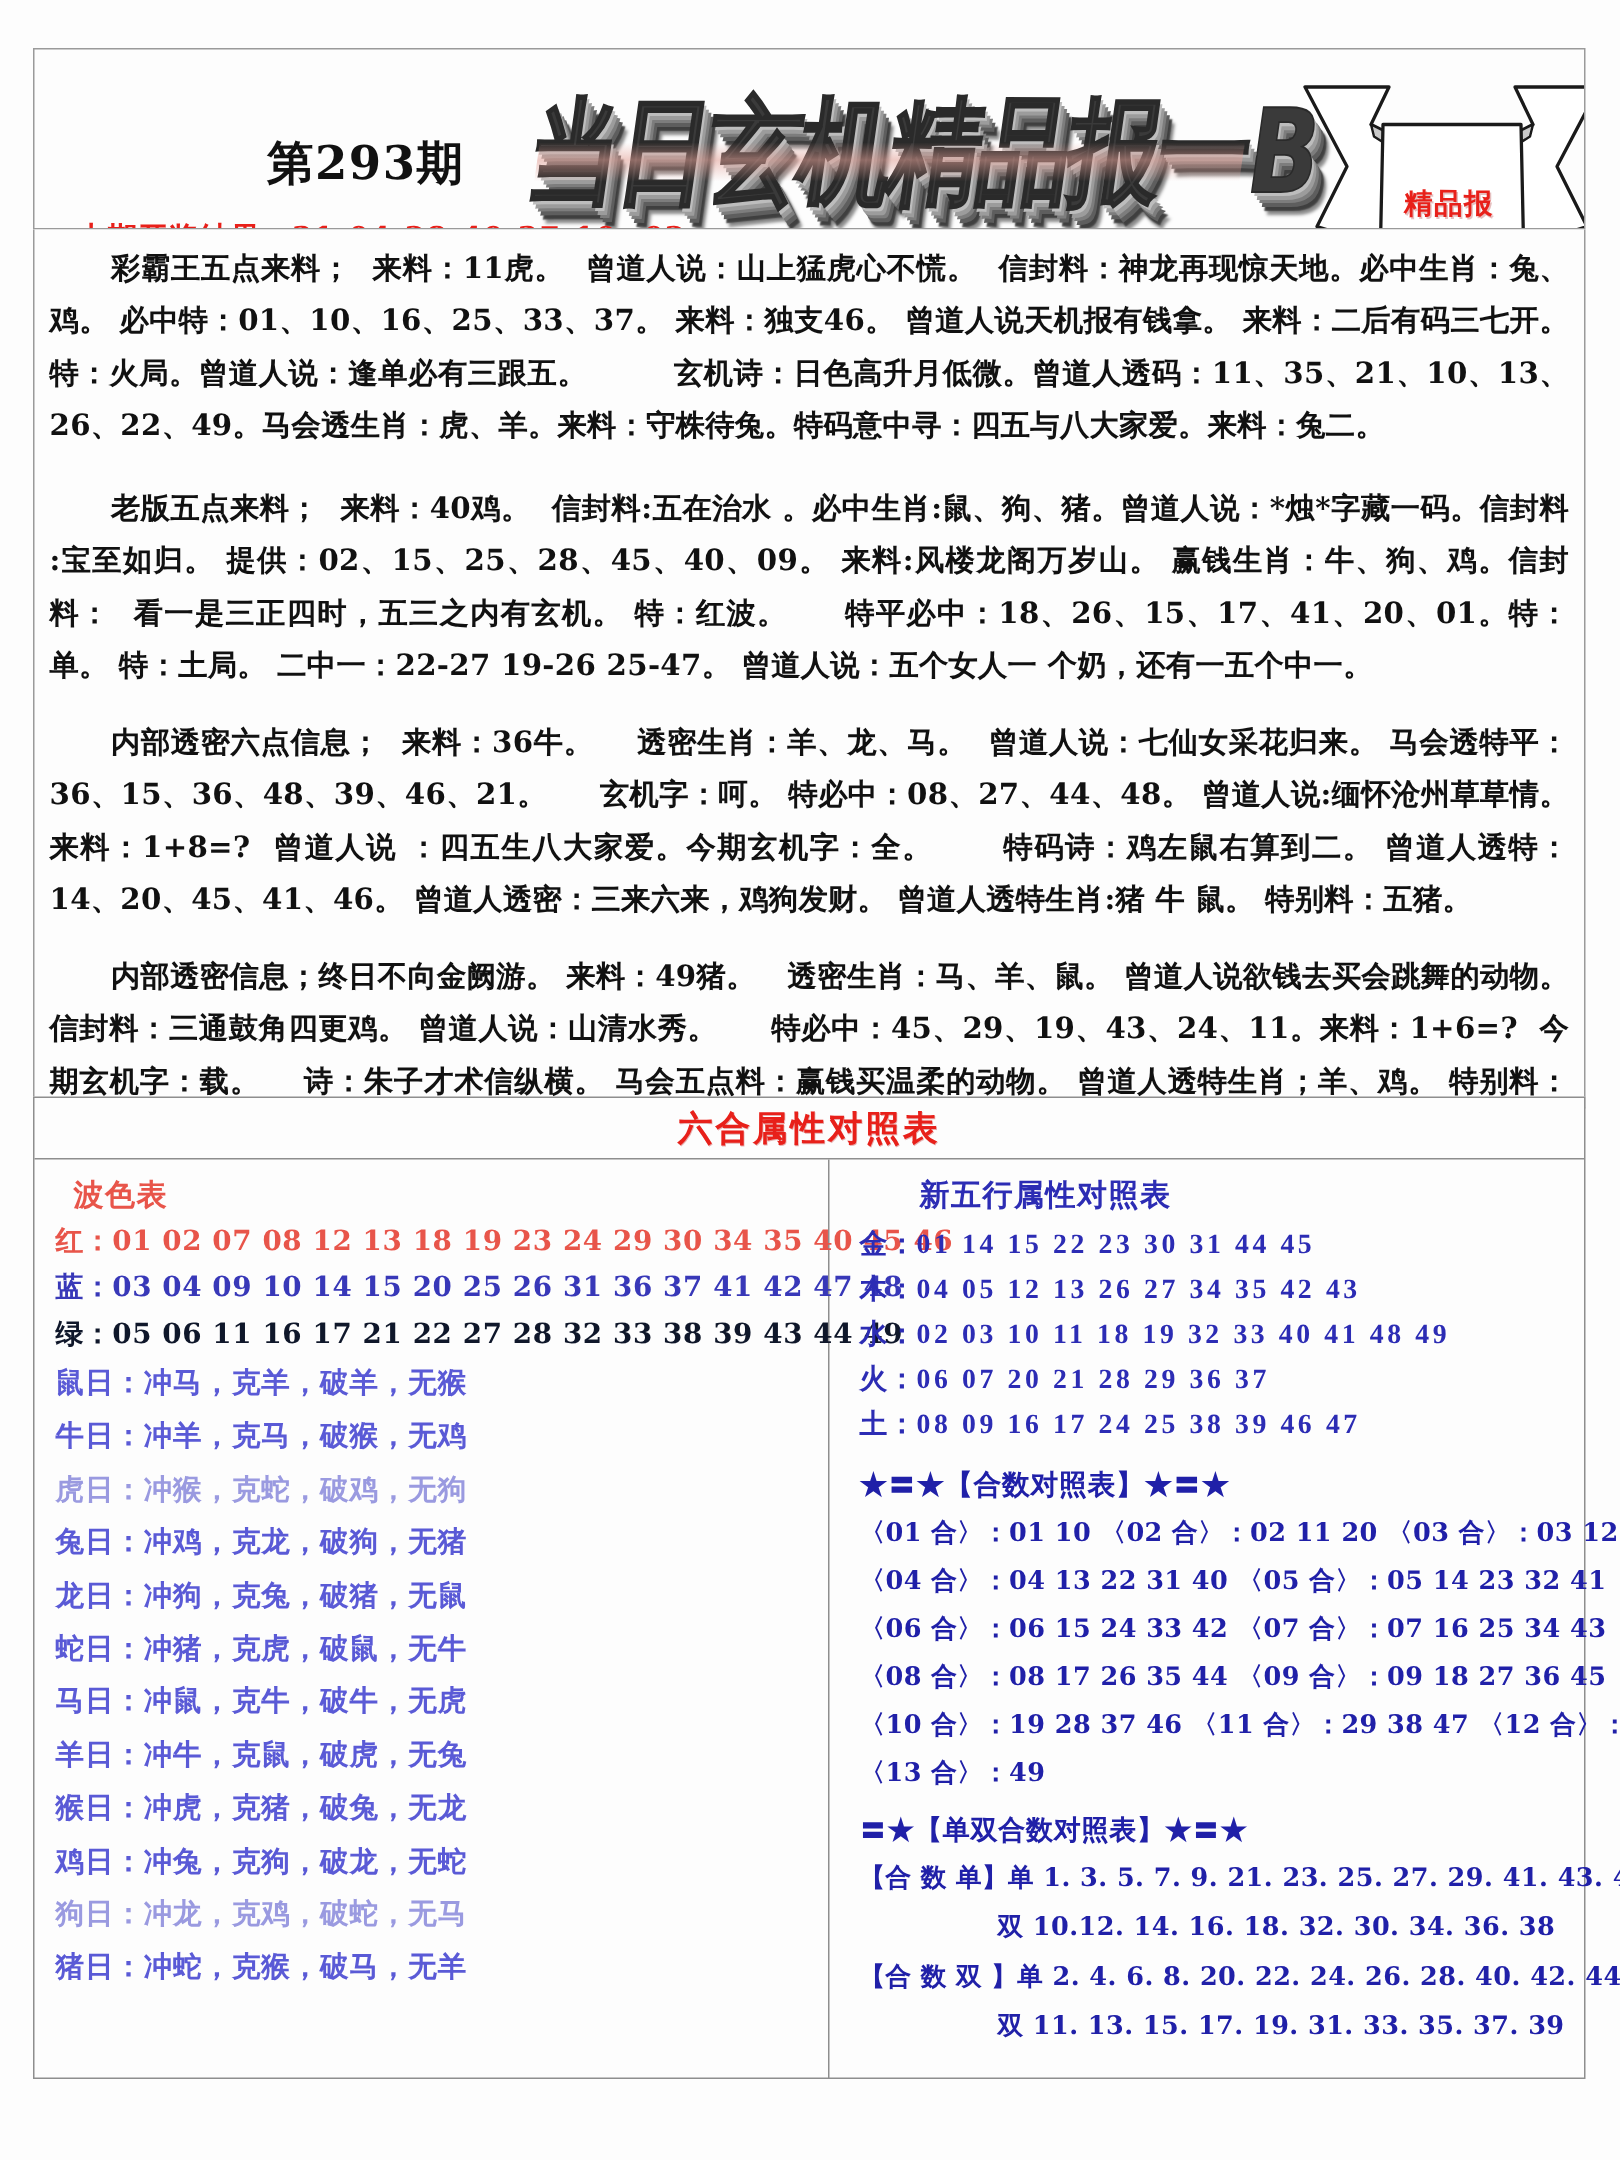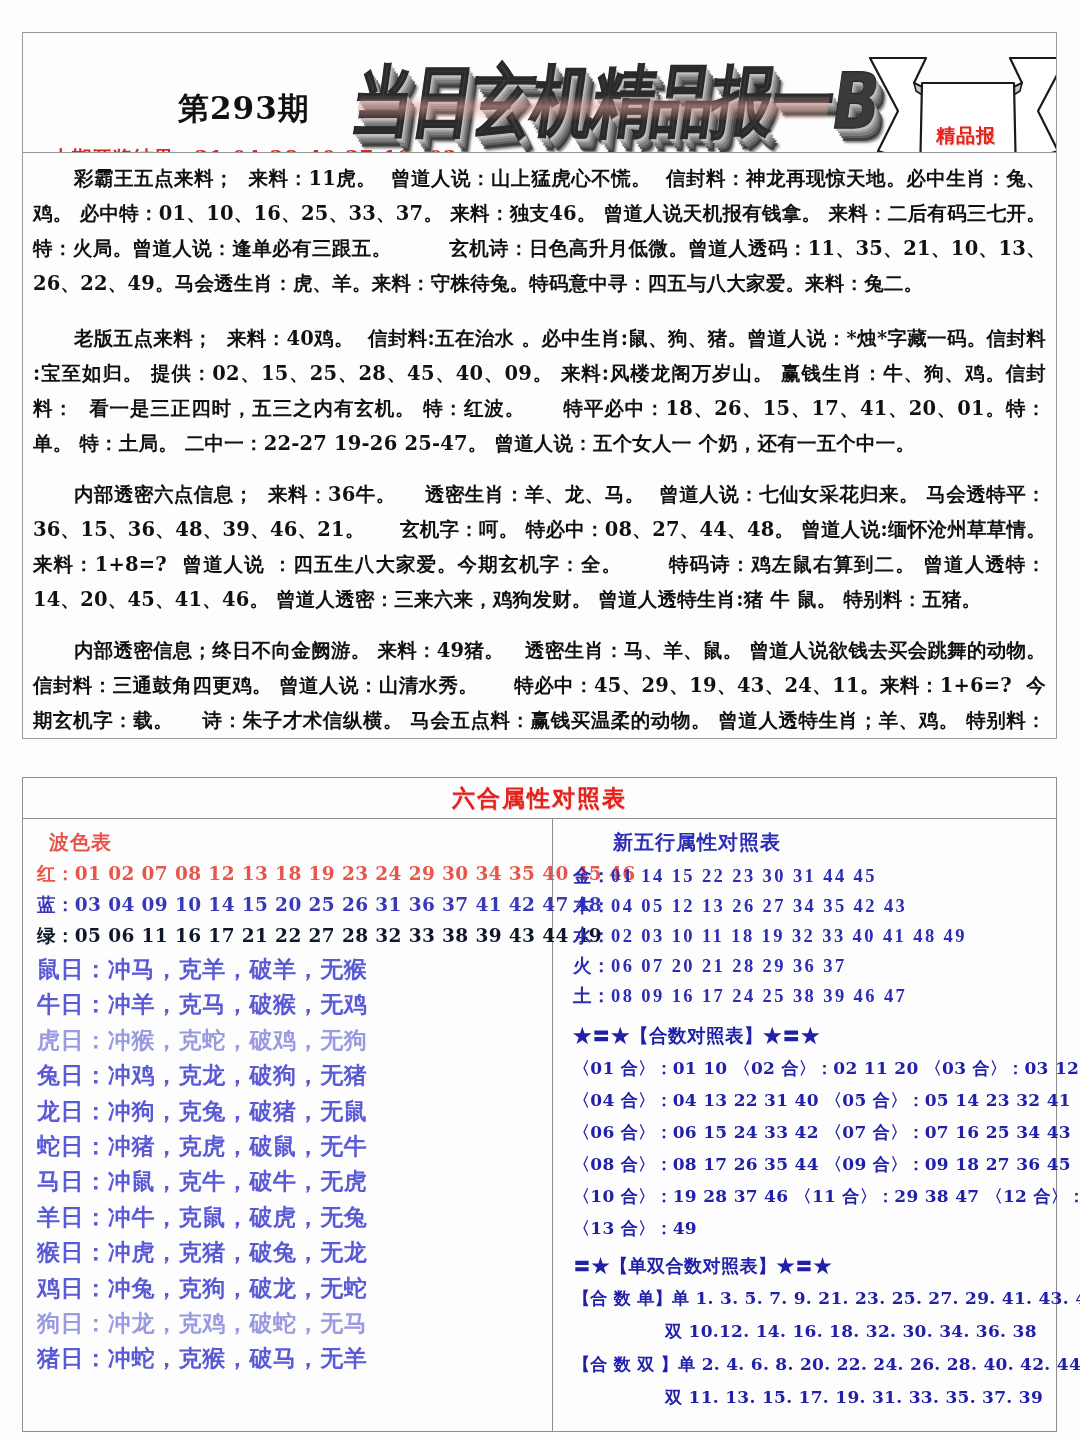--- a/index.html
+++ b/index.html
@@ -95,21 +95,21 @@
     text-align:justify;
     text-indent:2.1em;
     margin:0 0 16px 0;
     letter-spacing:0.2px;
     white-space:pre-wrap;
   }
   .para.p1{margin-bottom:20px;}
 
   
   .table-box{
-    position:absolute;left:22px;top:777px;width:1035px;height:655px;
+    position:absolute;left:22px;top:731px;width:1035px;height:655px;
     border:1px solid #8e8e8e;
     background:#fdfdfd;
     box-sizing:border-box;
   }
   .table-title-row{
     height:40px;border-bottom:1px solid #8e8e8e;
     display:flex;align-items:center;justify-content:center;
   }
   .table-title{
     font-family:"DejaVu Serif","Liberation Serif",serif;
@@ -145,21 +145,21 @@
   .bo-green{color:#0f172a;}
   .bo-lbl{display:inline-block;min-width:34px;}
 
   .formula-head{
     font-family:"DejaVu Serif","Liberation Serif",serif;
     font-weight:bold;font-size:17.5px;color:#3b3bb0;
     margin:8px 0 4px 0;letter-spacing:0.5px;
   }
   .formula-line{
     font-family:"DejaVu Serif","Liberation Serif",serif;
-    font-weight:bold;font-size:23px;
+    font-weight:bold;font-size:19px;
     color:#5a5ad6;
     line-height:35.4px;
     white-space:nowrap;letter-spacing:0.6px;
   }
   .formula-line .fd{display:inline-block;min-width:56px;}
   .formula-line.faded{color:#9a9ae0;}
 
   
   .wx-title{
     font-family:"DejaVu Serif","Liberation Serif",serif;

